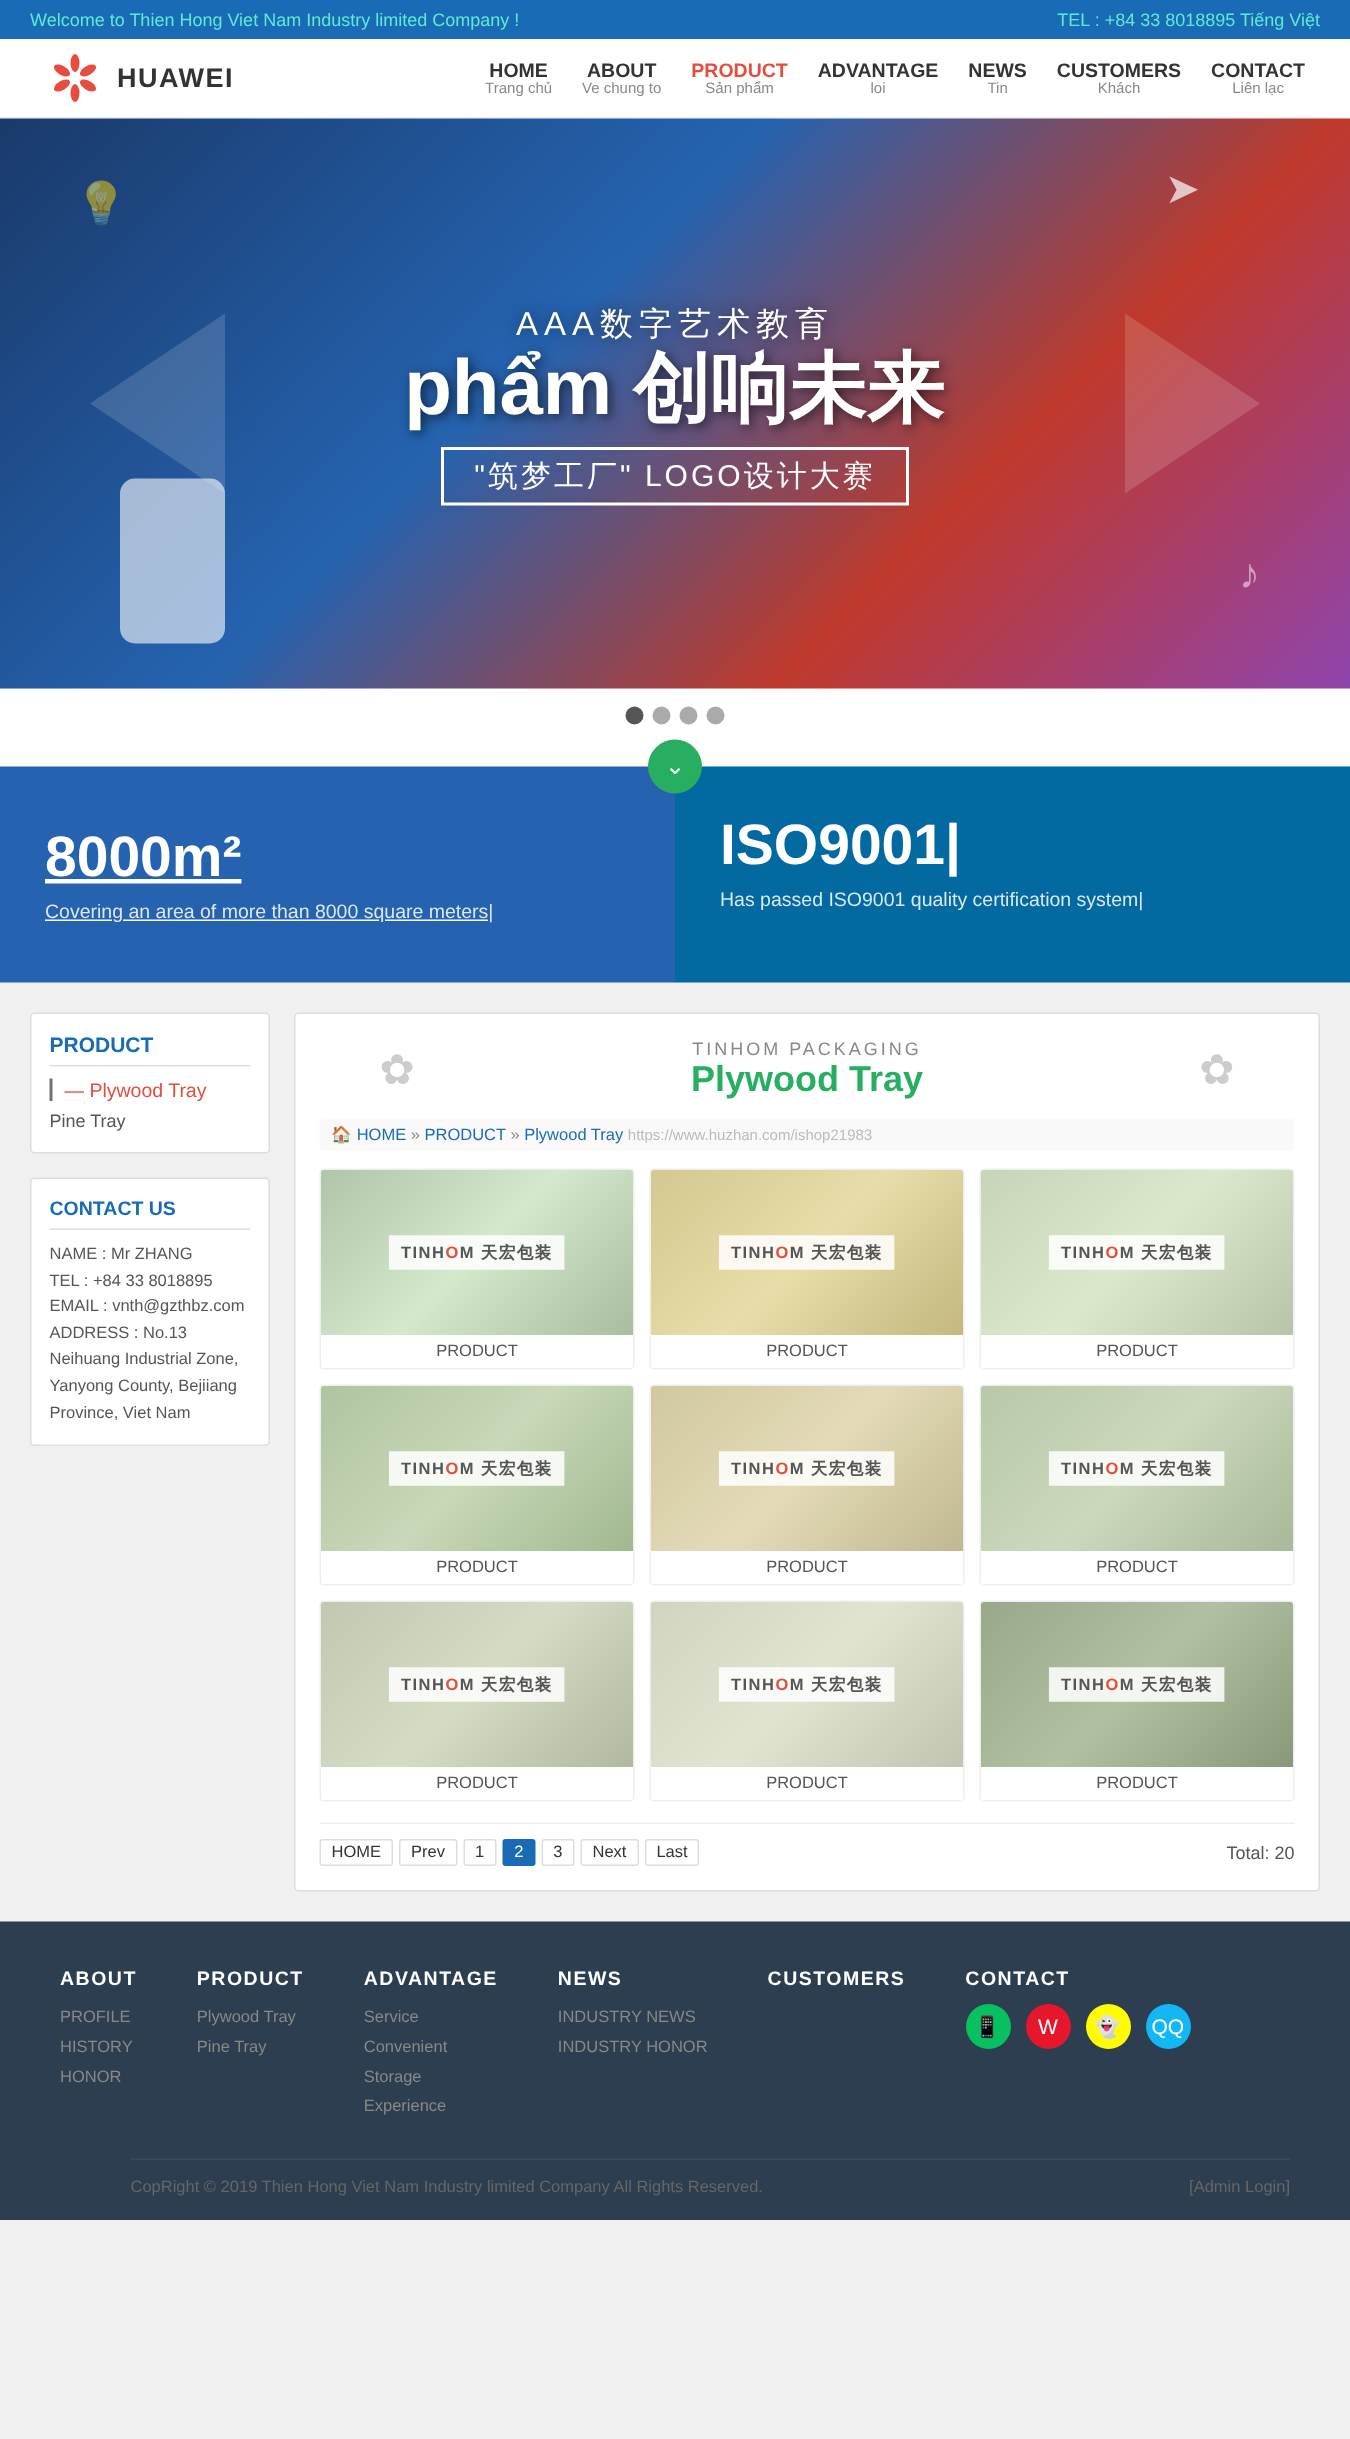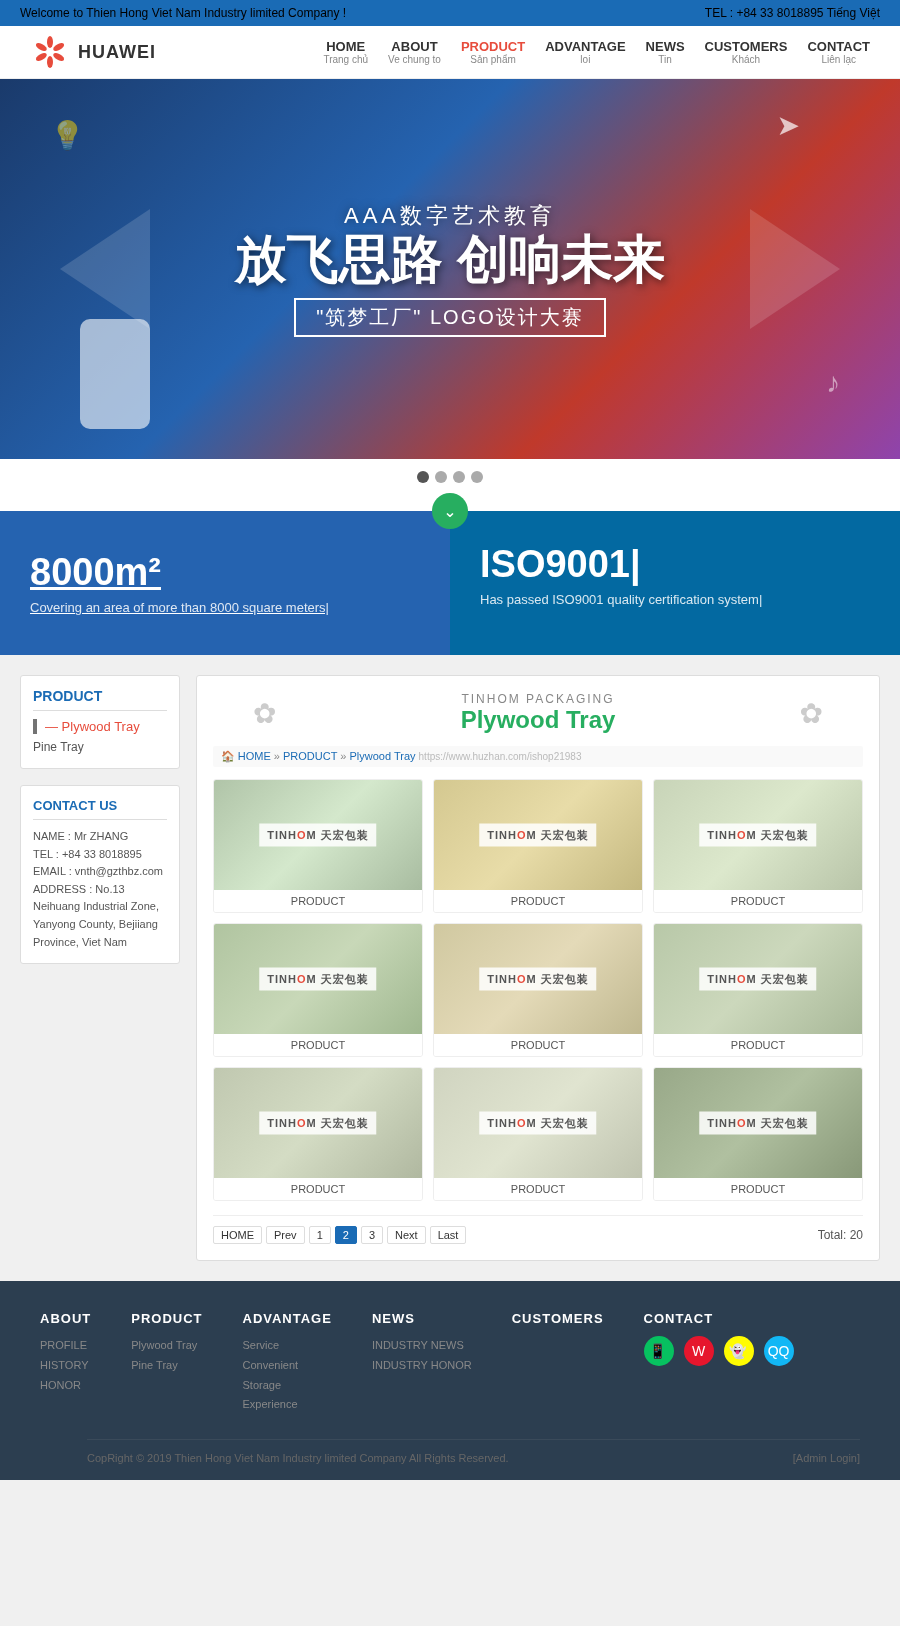--- a/index.html
+++ b/index.html
@@ -1,21 +1,21 @@
 <!DOCTYPE html>
 <html><head>
   <meta charset="utf-8">
   <style>
     * { margin: 0; padding: 0; box-sizing: border-box; }
     body { font-family: Arial, sans-serif; width: 900px; background: #f0f0f0; }
 
     
     .top-bar {
       background: #1a6bb5;
-      color: #000000;
+      color: #5eead4;
       font-size: 12px;
       padding: 6px 20px;
       display: flex;
       justify-content: space-between;
       align-items: center;
     }
 
     
     .header {
       background: #fff;
@@ -245,21 +245,21 @@
       font-weight: bold;
       border-bottom: 1px solid #ddd;
       padding-bottom: 6px;
       margin-bottom: 8px;
     }
     .sidebar-item-active {
       color: #e74c3c;
       font-size: 13px;
       margin-bottom: 4px;
       padding-left: 8px;
-      border-left: 4px solid #737373;
+      border-left: 2px solid #737373;
     }
     .sidebar-item-link {
       color: #555;
       font-size: 12px;
       cursor: pointer;
       padding: 2px 0;
       display: block;
     }
     .contact-title {
       color: #1a6bb5;
@@ -511,21 +511,21 @@
 
 <div class="hero">
   <span class="hero-bulb">💡</span>
   <span class="hero-arrow">➤</span>
   <div class="hero-triangle-left"></div>
   <div class="hero-triangle-right"></div>
   <div class="hero-phone"></div>
   <span class="hero-music">♪</span>
   <div class="hero-content">
     <div class="hero-title-small">AAA数字艺术教育</div>
-    <div class="hero-title-large">放飞思路 创响未来</div>
+    <div class="hero-title-large">phẩm 创响未来</div>
     <div class="hero-subtitle">"筑梦工厂" LOGO设计大赛</div>
   </div>
 </div>
 
 <div class="slider-section">
   <div class="slider-dots">
     <div class="dot active"></div>
     <div class="dot"></div>
     <div class="dot"></div>
     <div class="dot"></div>

